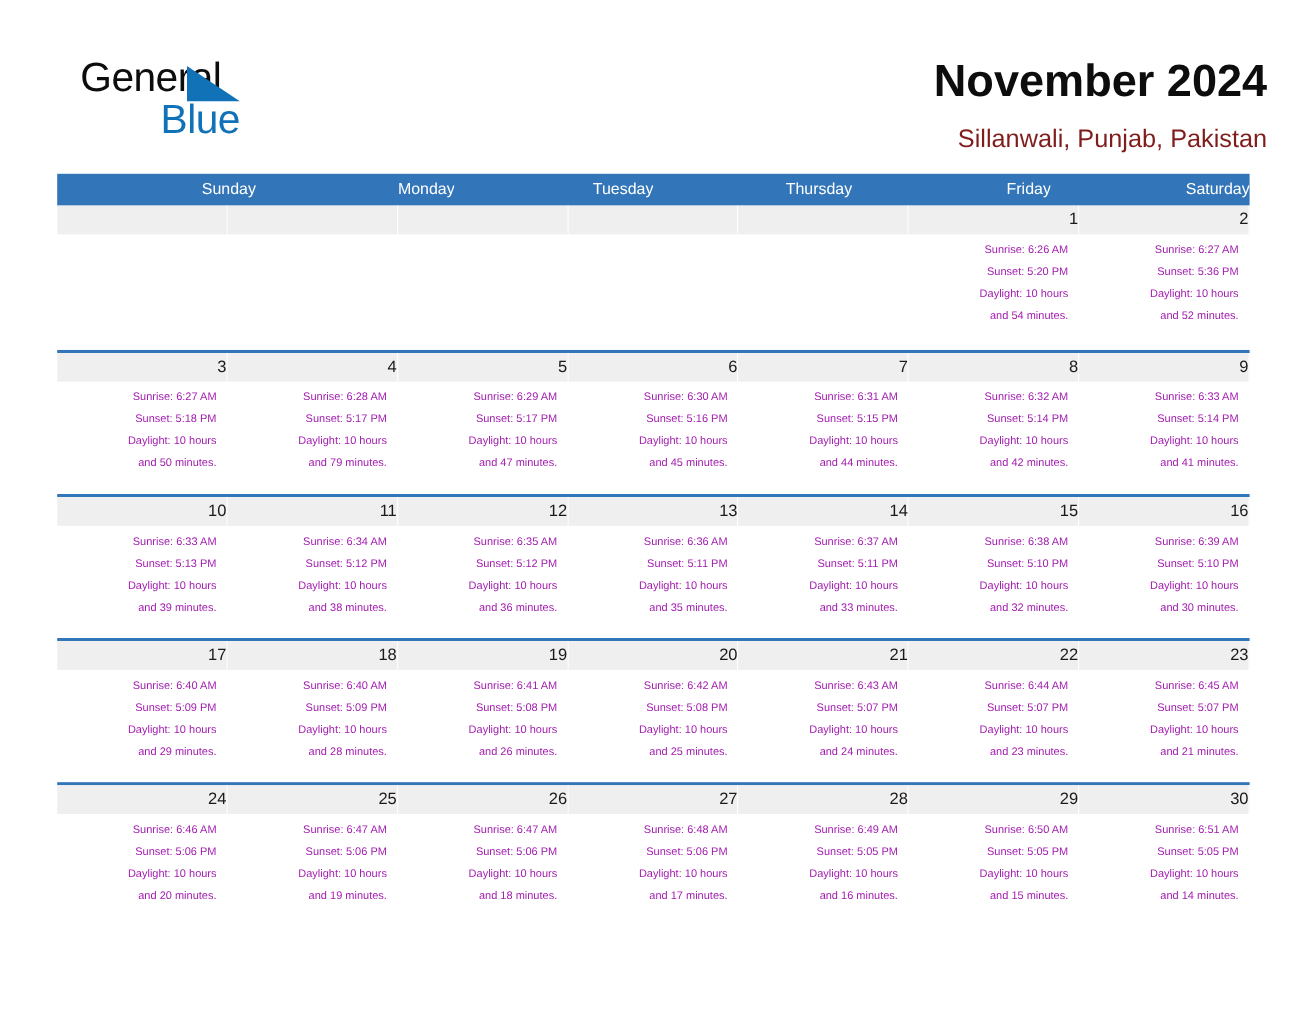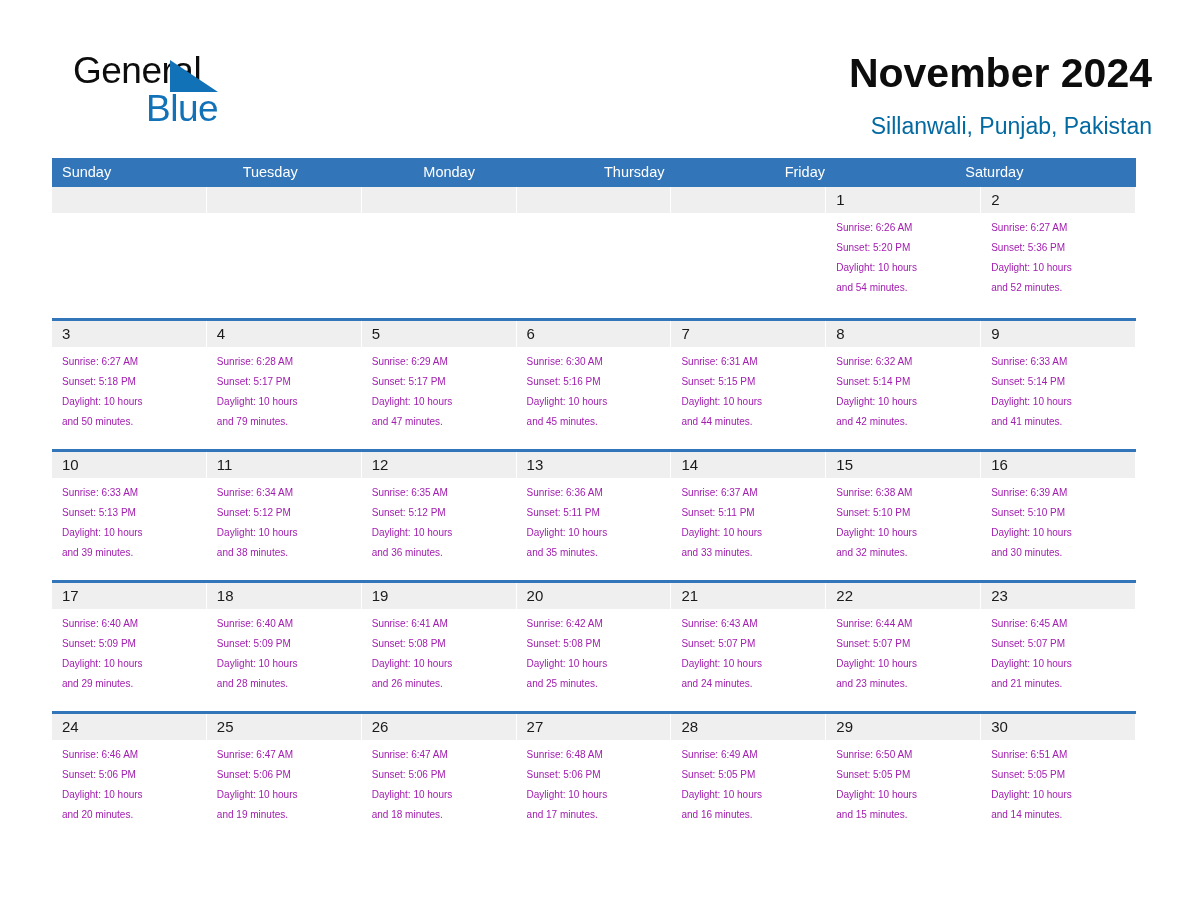--- a/index.html
+++ b/index.html
@@ -76,32 +76,33 @@
   .month-title {
     font-size: 41px;
     font-weight: bold;
     color: #0d0d0d;
     line-height: 50px;
     white-space: nowrap;
   }
   .location-title {
     font-size: 23px;
     font-weight: normal;
-    color: #0369a1;
+    color: #7f1d1d;
     line-height: 30px;
     margin-top: 13px;
     white-space: nowrap;
   }
 
   
   .calendar {
     position: absolute;
     left: 52px;
     top: 158px;
     width: 1084px;
+    text-align: right;
   }
   .weekdays {
     display: flex;
     background: #3275b8;
     height: 29px;
   }
   .weekday {
     flex: 1 1 0;
     color: #ffffff;
     font-size: 14.5px;
@@ -164,22 +165,22 @@
       <div class="month-title">November 2024</div>
       <div class="location-title">Sillanwali, Punjab, Pakistan</div>
     </div>
 
   </div>
 
   <div class="calendar">
 
     <div class="weekdays">
       <div class="weekday">Sunday</div>
+      <div class="weekday">Monday</div>
       <div class="weekday">Tuesday</div>
-      <div class="weekday">Monday</div>
       <div class="weekday">Thursday</div>
       <div class="weekday">Friday</div>
       <div class="weekday">Saturday</div>
     </div>
 
     <div id="weeks-container">
         <div class="week">
           <div class="day">
             <div class="day-num-band"></div>
             <div class="day-body"></div>

